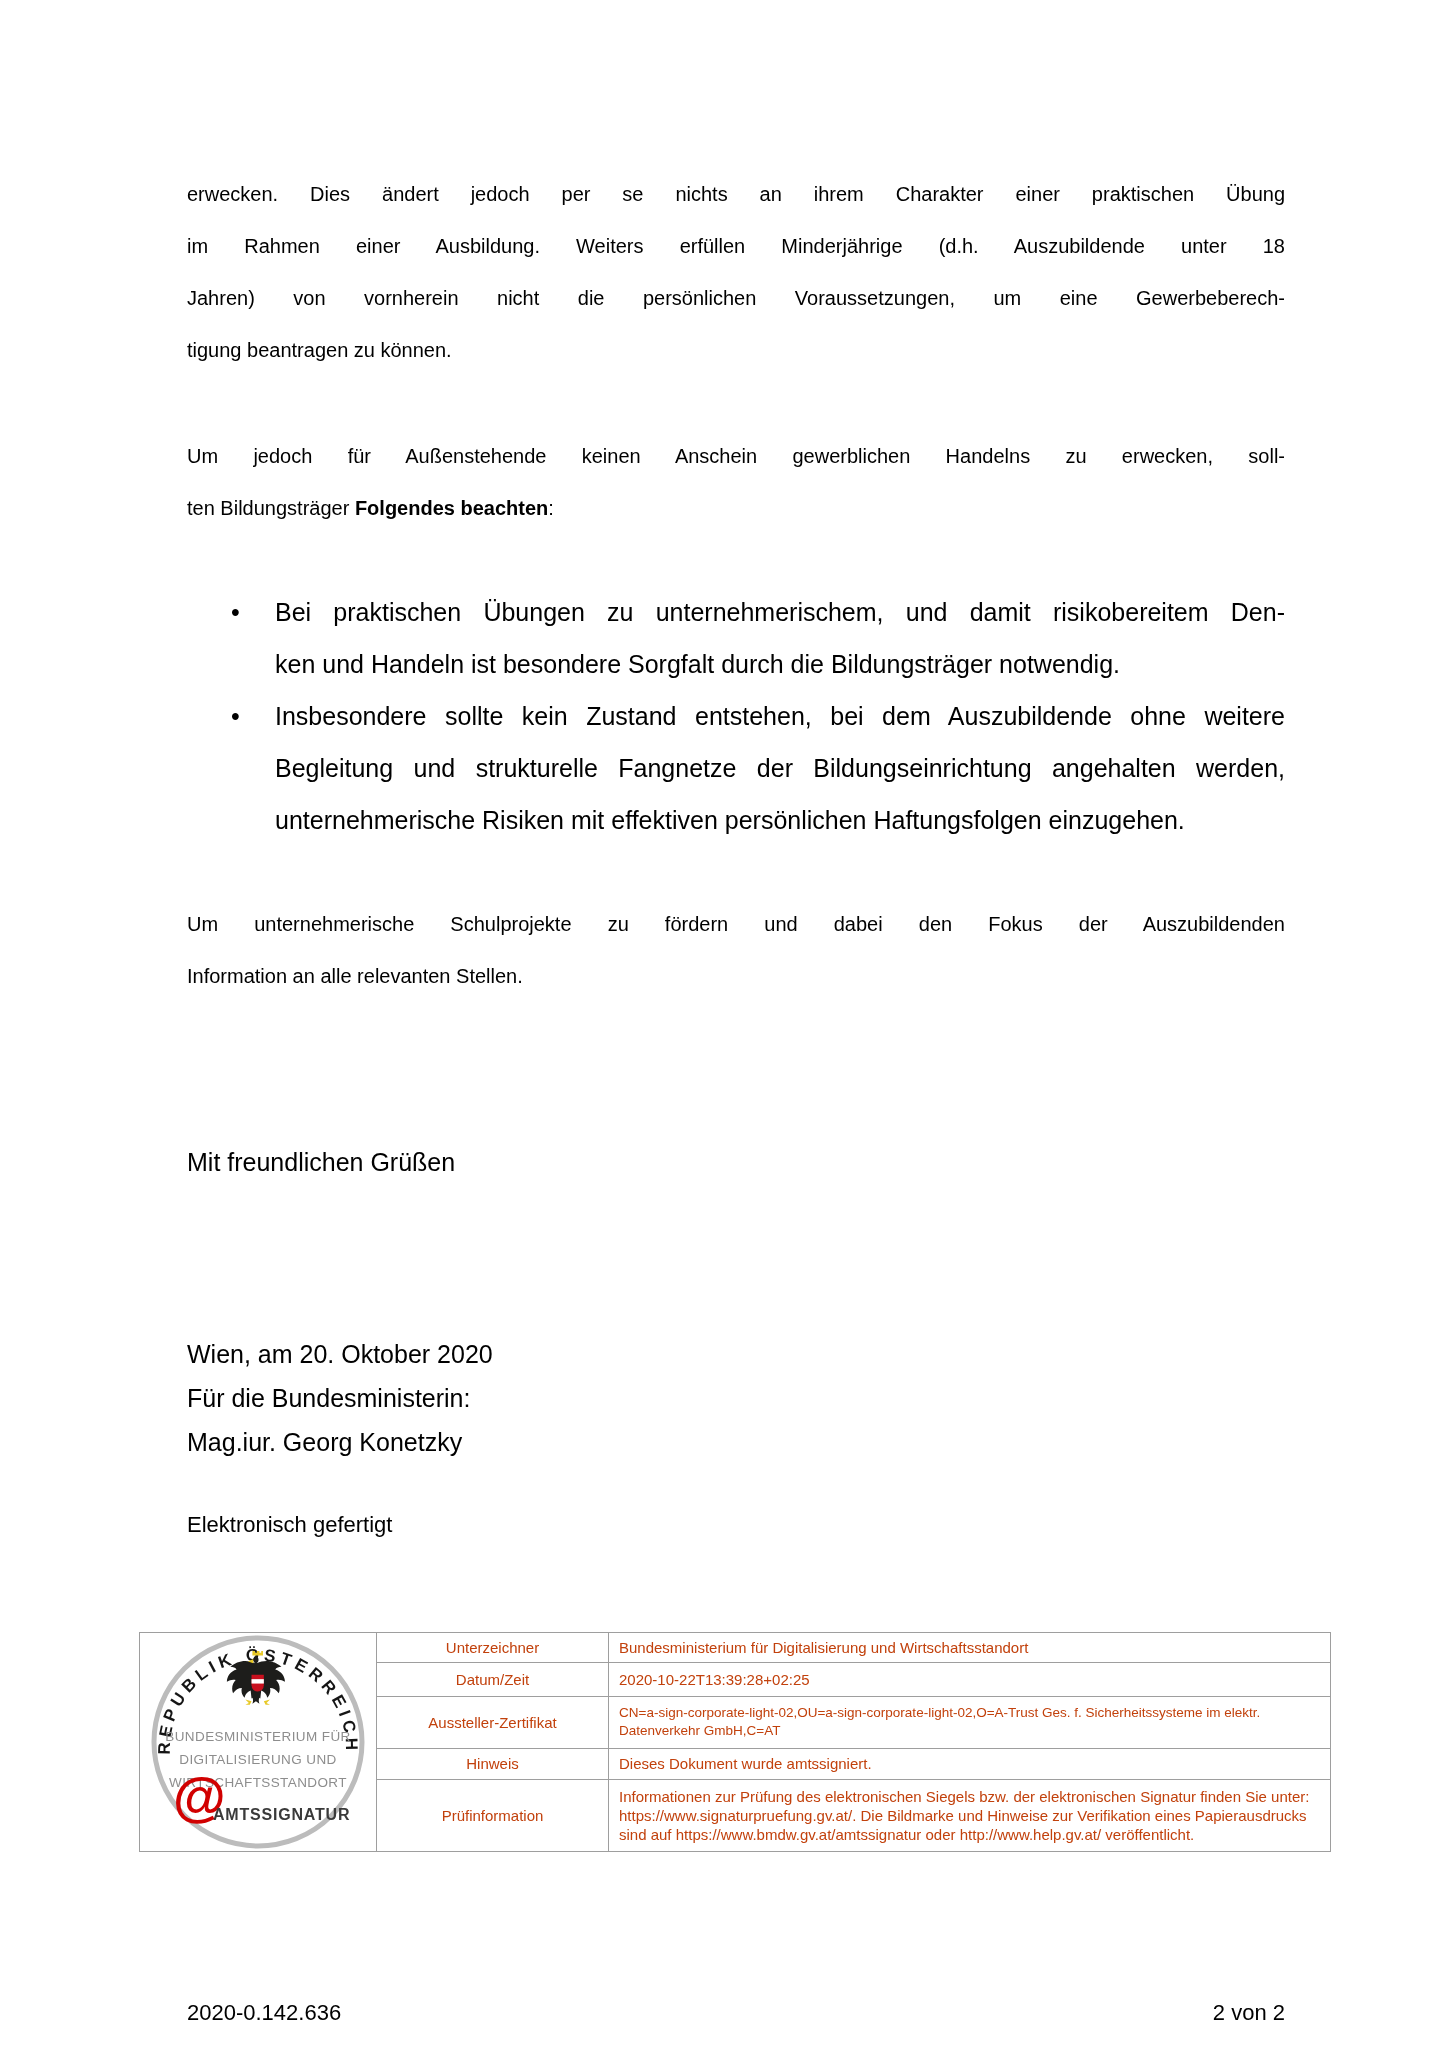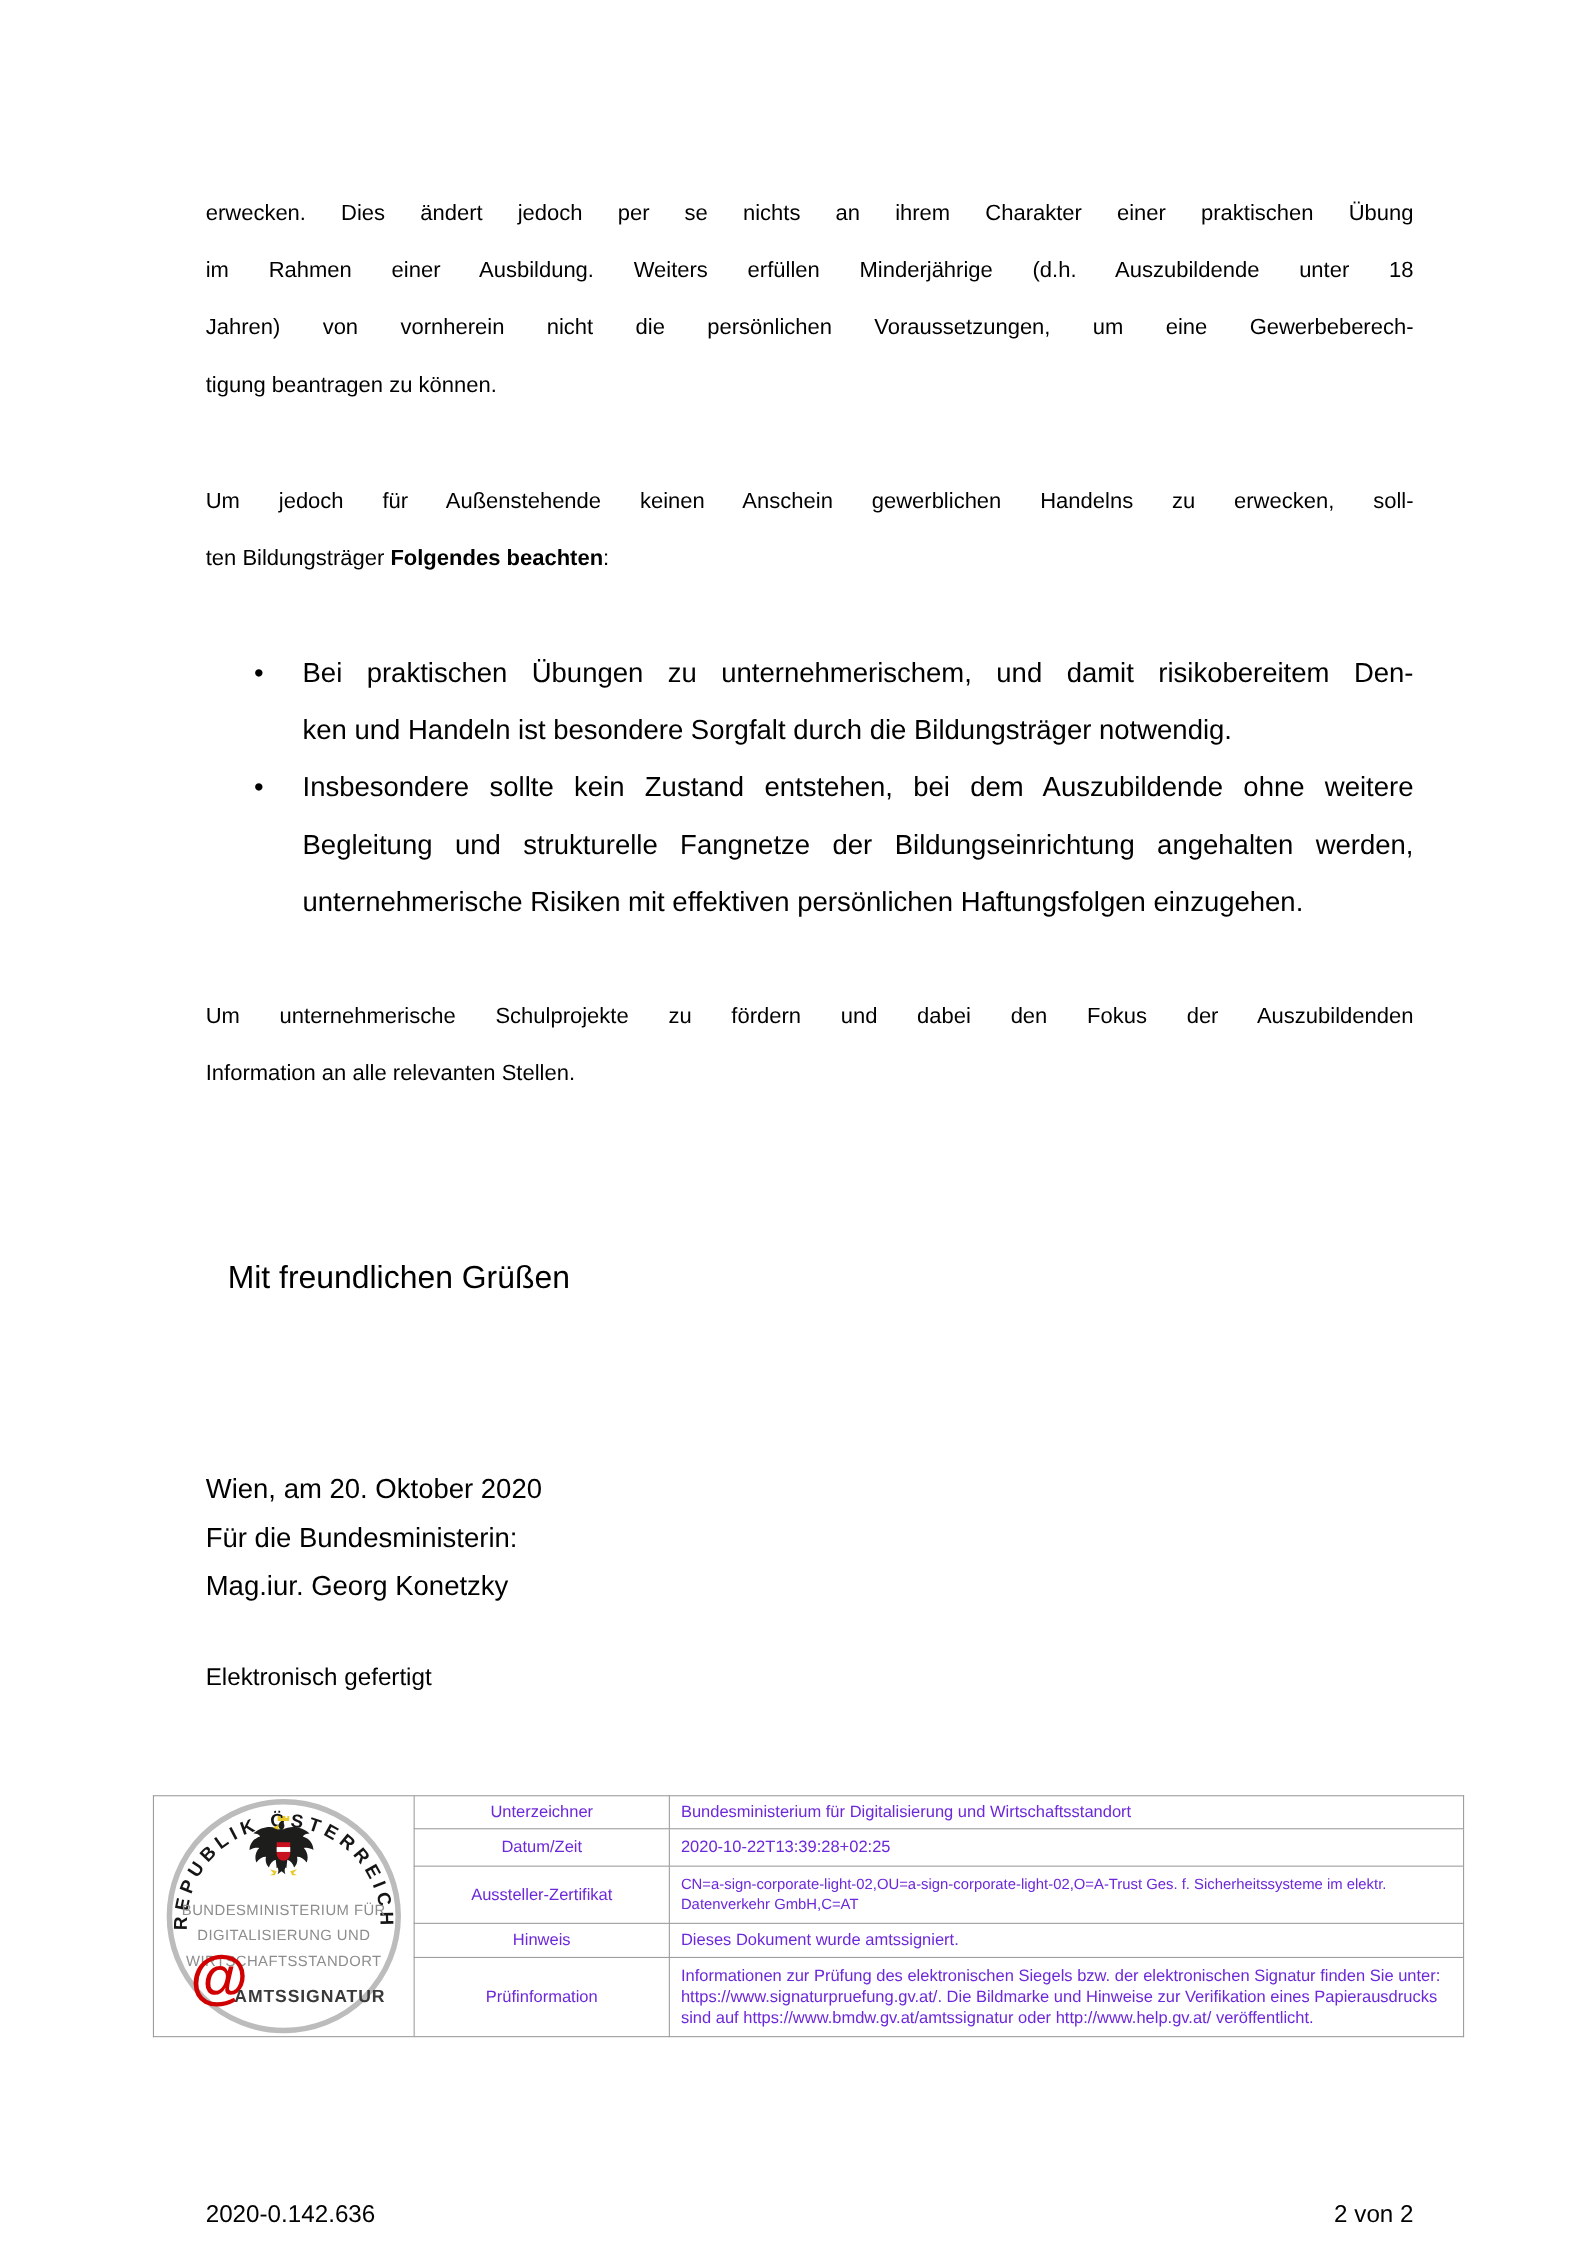--- a/index.html
+++ b/index.html
@@ -7,30 +7,30 @@
     width:1445px;height:2045px;background:#ffffff;position:relative;
     font-family:"Liberation Sans","DejaVu Sans",sans-serif;color:#000;
     overflow:hidden;
   }
   .letter{position:absolute;left:187px;top:168px;width:1098px;}
   .para{font-size:20px;line-height:52px;}
   .line{text-align:justify;text-align-last:justify;white-space:normal;}
   .line-last{text-align-last:left;}
   .bullet-item{position:relative;padding-left:88px;font-size:25px;line-height:52px;}
   .bullet-dot{position:absolute;left:44px;top:0;line-height:52px;}
-  .closing{font-size:29px;line-height:52px;margin-top:134px;margin-left:20px;}
+  .closing{font-size:25px;line-height:52px;margin-top:134px;}
   .signoff{font-size:25px;line-height:44px;margin-top:144px;}
   .efiled{font-size:22px;line-height:30px;margin-top:46px;}
   strong{font-weight:bold;}
 
   
   .sig-area{position:absolute;left:139px;top:1632px;display:flex;align-items:stretch;}
   .seal-box{width:237px;box-sizing:border-box;border:1px solid #9e9e9e;border-right:none;
     display:flex;align-items:center;justify-content:center;background:#fff;}
-  .sig-table{border-collapse:collapse;table-layout:fixed;width:954px;font-size:15px;color:#6d28d9;}
+  .sig-table{border-collapse:collapse;table-layout:fixed;width:954px;font-size:15px;color:#c2410c;}
   .sig-table td{border:1px solid #9e9e9e;overflow:hidden;}
   .sig-label{width:232px;text-align:center;vertical-align:middle;padding:2px 6px;box-sizing:border-box;}
   .sig-value{width:722px;text-align:left;vertical-align:middle;padding:3px 8px 3px 10px;line-height:19px;box-sizing:border-box;}
   .sig-table tr:nth-child(1){height:27px;}
   .sig-table tr:nth-child(2){height:30px;}
   .sig-table tr:nth-child(3){height:46px;}
   .sig-table tr:nth-child(4){height:28px;}
   .sig-table tr:nth-child(5){height:29px;}
   .sig-table tr:nth-child(6){height:62px;}
   .sig-table tr:nth-child(3) .sig-value,

